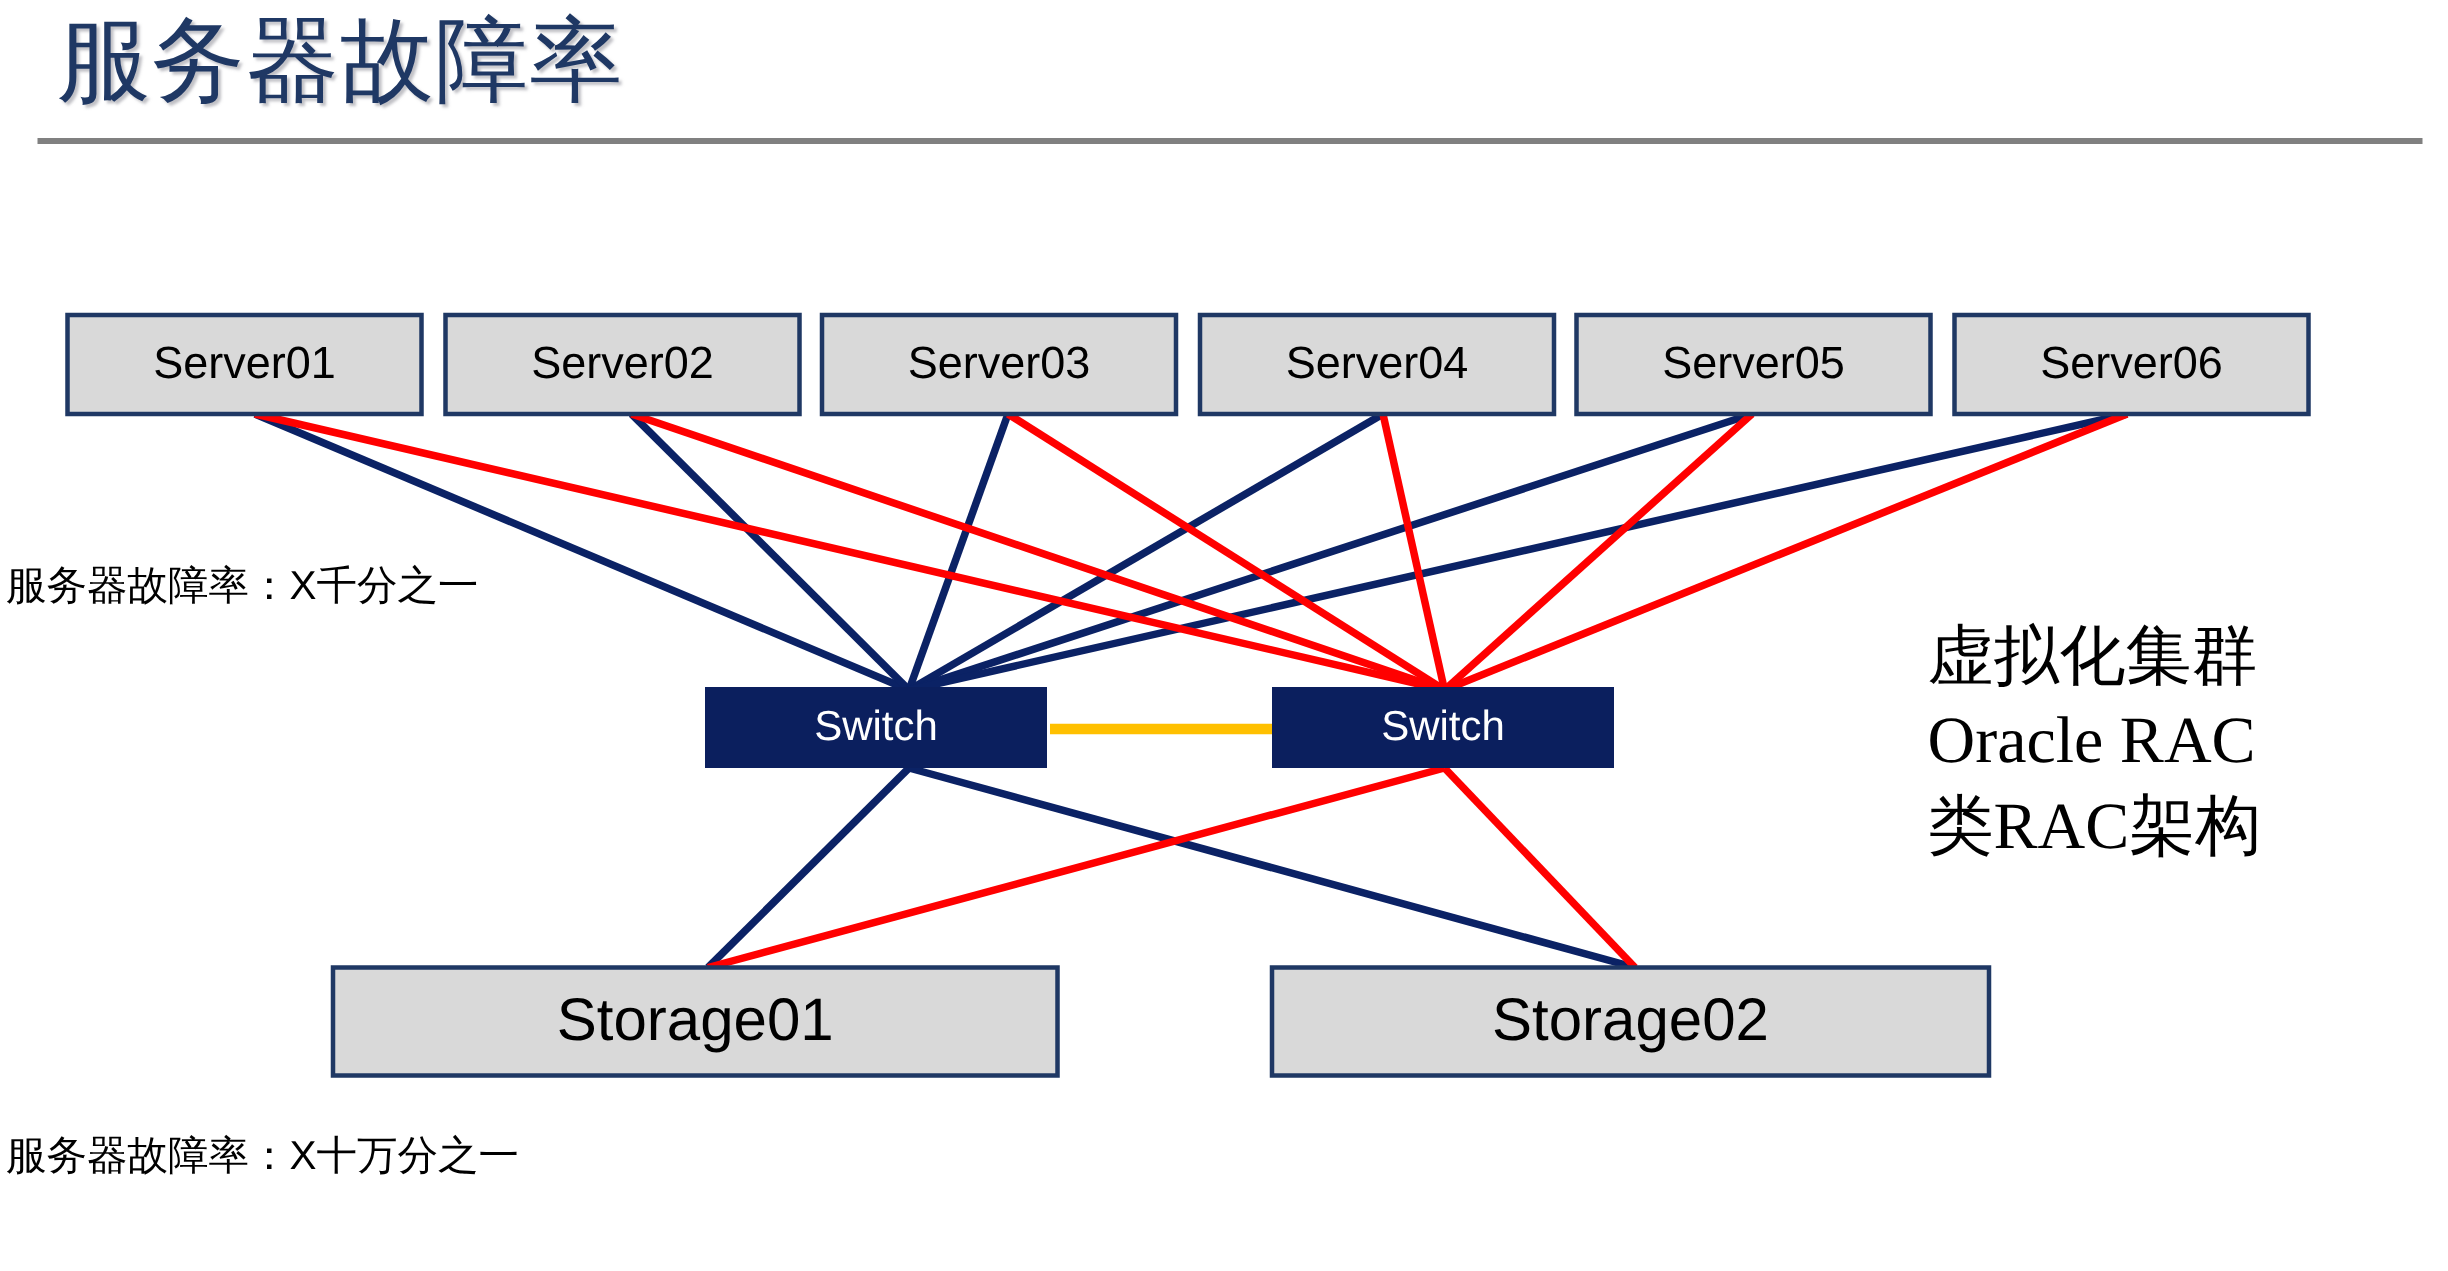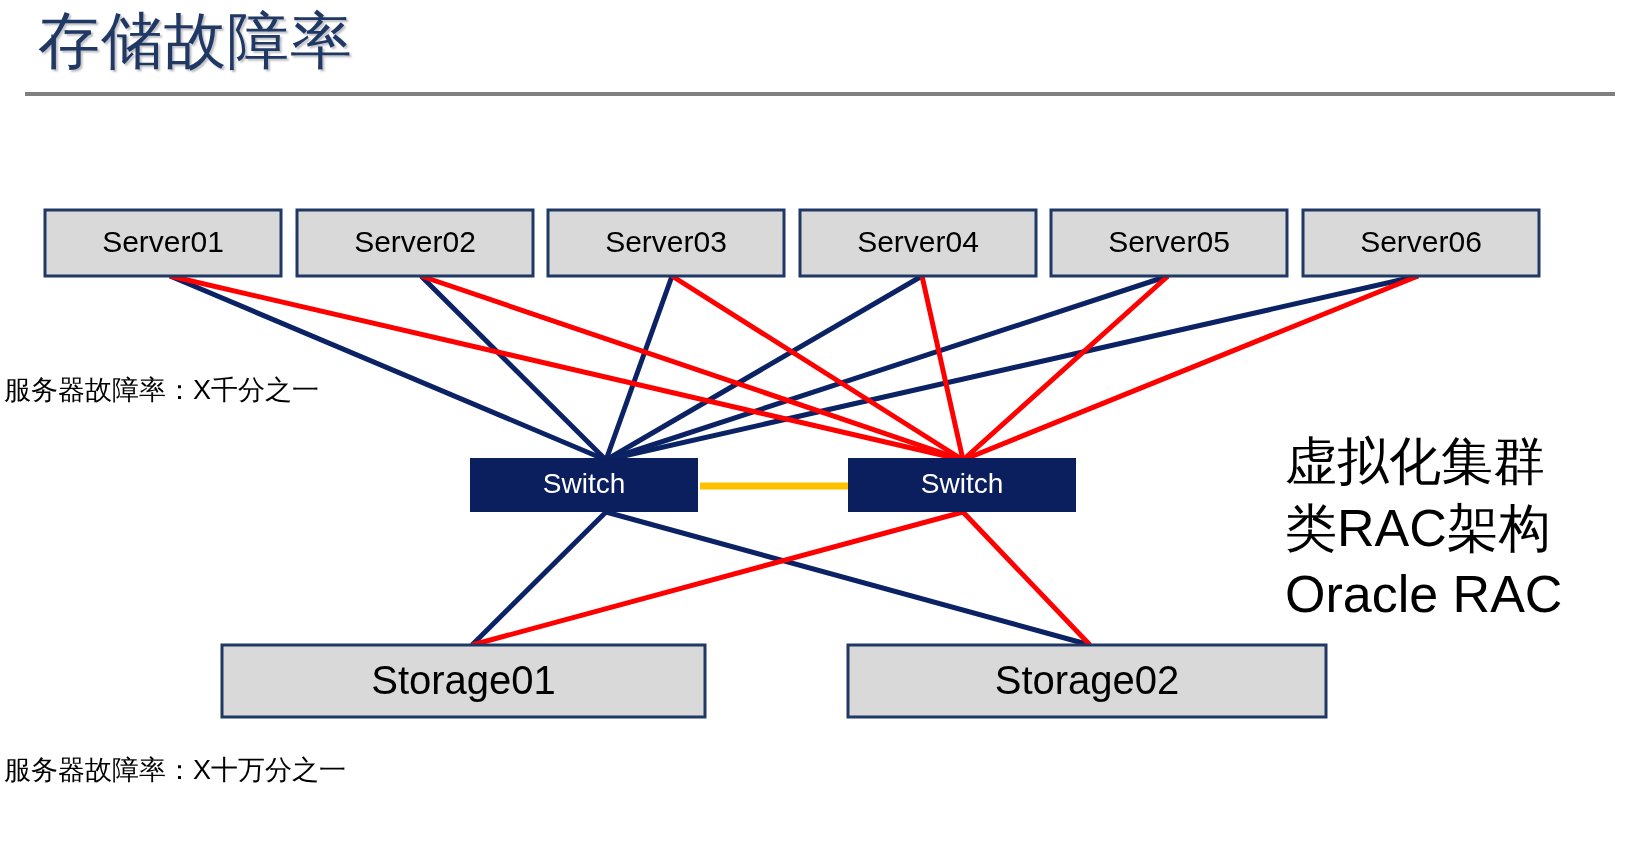--- a/index.html
+++ b/index.html
@@ -76,33 +76,33 @@
     color: #000000;
     white-space: nowrap;
     text-align: center;
   }
   #anno-server-rate { left: 4px; top: 372px; }
   #anno-storage-rate { left: 4px; top: 752px; }
 
   #cluster-note {
     position: absolute;
     left: 1285px;
-    top: 428px;
-    font-family: Liberation Sans, sans-serif;
-    font-size: 52px;
+    top: 410px;
+    font-family: Liberation Serif, serif;
+    font-size: 44px;
     line-height: 1.28;
     color: #000000;
     white-space: nowrap;
   }
   #cluster-note div { display: block; }
 </style>
 </head>
 <body>
 
-<div id="slide-title">存储故障率</div>
+<div id="slide-title">服务器故障率</div>
 
 <div id="title-rule"></div>
 
 <svg id="diagram" viewBox="0 0 1632 847" xmlns="http://www.w3.org/2000/svg">
 
   <g id="links-primary">
       <line x1="170" y1="276" x2="606" y2="460" stroke="#0B2265" stroke-width="5" stroke-linecap="butt"></line>
       <line x1="421" y1="276" x2="606" y2="460" stroke="#0B2265" stroke-width="5" stroke-linecap="butt"></line>
       <line x1="672" y1="276" x2="606" y2="460" stroke="#0B2265" stroke-width="5" stroke-linecap="butt"></line>
       <line x1="922" y1="276" x2="606" y2="460" stroke="#0B2265" stroke-width="5" stroke-linecap="butt"></line>
@@ -177,15 +177,15 @@
       </g>
     </g>
 </svg>
 
 <div class="annotation" id="anno-server-rate">服务器故障率：X千分之一</div>
 
 <div class="annotation" id="anno-storage-rate">服务器故障率：X十万分之一</div>
 
 <div id="cluster-note">
   <div>虚拟化集群</div>
+  <div>Oracle RAC</div>
   <div>类RAC架构</div>
-  <div>Oracle RAC</div>
 </div>
 
 </body></html>

